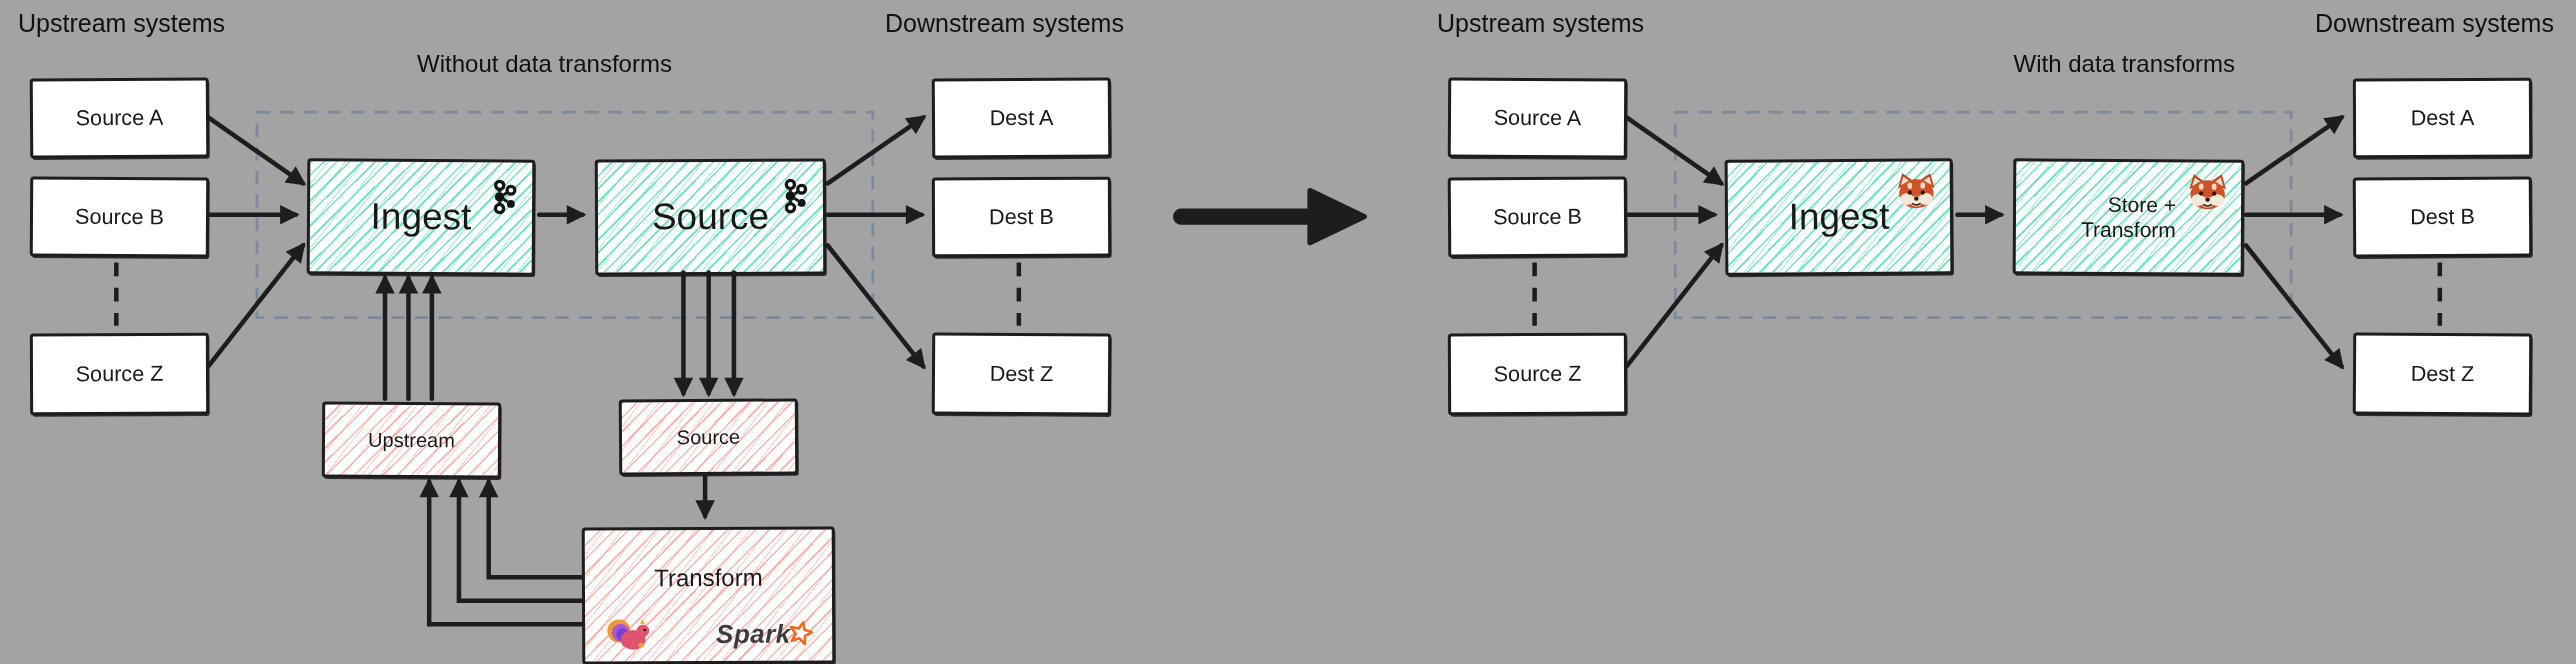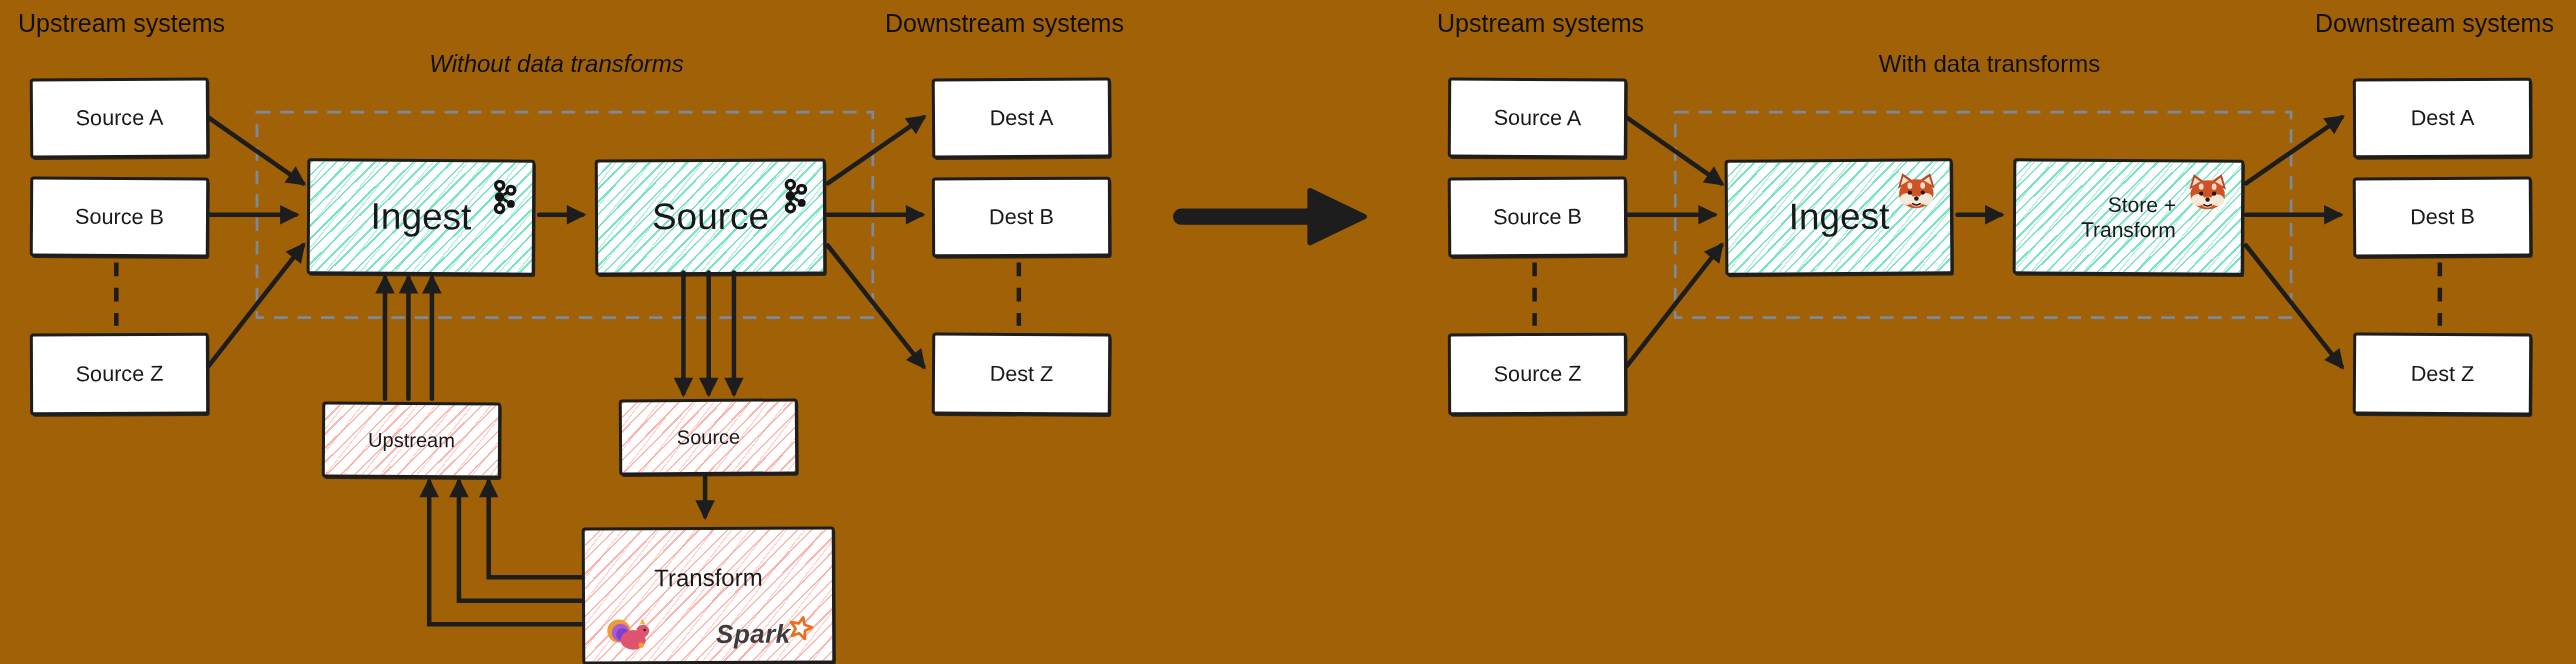--- a/index.html
+++ b/index.html
@@ -1,17 +1,17 @@
 <!DOCTYPE html>
 <html style="font-size:14.4px"><head>
 <meta charset="utf-8">
 <style>
   html,body{margin:0;padding:0;background:#ffffff;}
   .canvas{
-    position:relative;width:2576px;height:665px;background:#a16207;overflow:hidden;
+    position:relative;width:2576px;height:665px;background:#a3a3a3;overflow:hidden;
     font-family:"Liberation Sans", sans-serif;color:#161616;
   }
   .wires{position:absolute;left:0;top:0;width:2576px;height:665px;z-index:3;pointer-events:none;}
   .heading{position:absolute;font-size:25px;font-weight:500;color:#101010;white-space:nowrap;z-index:2;}
   .grouptitle{position:absolute;width:325px;text-align:center;font-size:24px;font-weight:500;color:#101010;z-index:2;}
   .box{
     position:absolute;display:flex;align-items:center;justify-content:center;
     border:3.2px solid #1d1d1d;border-radius:3.6px;background-color:#fff;
     font-size:21.6px;color:#181818;z-index:2;box-shadow:1.4px 2.3px 0 -0.9px rgba(25,25,25,.85);
   }
@@ -25,21 +25,21 @@
       repeating-linear-gradient(135deg, rgba(246,150,140,.65) 0px, rgba(246,150,140,.65) 1.6px, transparent 1.6px, transparent 10px),
       repeating-linear-gradient(128deg, rgba(246,150,140,.38) 0px, rgba(246,150,140,.38) 1.3px, transparent 1.3px, transparent 14.4px);
   }
   .pipelabel{font-size:37px;}
   .twoline{font-size:21px;line-height:1.2;text-align:right;white-space:pre-line;}
   .corner-icon{position:absolute;right:11.7px;top:13.5px;line-height:0;}
   .t1{transform:rotate(-0.4deg);} .t2{transform:rotate(0.35deg);} .t3{transform:rotate(-0.25deg);}
   .transform-box{align-items:flex-start;justify-content:center;}
   .transform-label{margin-top:34px;font-size:24px;}
   .flink{position:absolute;left:20px;bottom:9px;line-height:0;}
-  .spark{position:absolute;right:18px;bottom:14.4px;display:flex;align-items:center;line-height:1;}
+  .spark{position:absolute;right:18px;bottom:14.4px;display:flex;align-items:flex-end;line-height:1;}
   .spark-word{font-size:26px;font-weight:bold;font-style:italic;color:#3d3b3e;letter-spacing:0.5px;}
   .spark-star{margin-left:-3.6px;margin-top:-10.8px;line-height:0;}
 </style>
 </head>
 <body>
 
 <div class="canvas">
 
   <svg class="wires" viewBox="0 0 2857 737" xmlns="http://www.w3.org/2000/svg">
     <defs>
@@ -87,21 +87,21 @@
       <line x1="1804" y1="406" x2="1909" y2="272" marker-end="url(#ah)"></line>
       <line x1="2171" y1="238" x2="2219" y2="238" marker-end="url(#ah)"></line>
       <line x1="2491" y1="203" x2="2597" y2="130" marker-end="url(#ah)"></line>
       <line x1="2491" y1="238" x2="2595" y2="238" marker-end="url(#ah)"></line>
       <line x1="2491" y1="272" x2="2597" y2="406" marker-end="url(#ah)"></line>
     </g>
   </svg>
 
   <div class="heading" style="left:18px;top:9px;">Upstream systems</div>
   <div class="heading" style="left:885px;top:9px;">Downstream systems</div>
-  <div class="grouptitle" style="left:394px;top:50px;font-style:italic;">Without data transforms</div>
+  <div class="grouptitle" style="left:382px;top:50px;">Without data transforms</div>
 
   <div class="box t1" style="left:30px;top:78px;width:173px;height:74px;">
     <span>Source A</span>
   </div>
   <div class="box t2" style="left:30px;top:177px;width:173px;height:74px;">
     <span>Source B</span>
   </div>
   <div class="box t3" style="left:30px;top:333px;width:173px;height:76px;">
     <span>Source Z</span>
   </div>
@@ -180,21 +180,21 @@
       <span class="spark-star">
         <svg width="27" height="27" viewBox="0 0 24 24" style="transform:rotate(14deg);">
           <path d="M12 2.2 L14.6 8.3 L21.6 8.9 L16.3 13.5 L17.9 20.5 L12 16.8 L6.1 20.5 L7.7 13.5 L2.4 8.9 L9.4 8.3 Z" fill="#ffffff" stroke="#ef6c1f" stroke-width="2.4" stroke-linejoin="round"></path>
         </svg>
       </span>
     </span>
   </div>
 
   <div class="heading" style="left:1437px;top:9px;">Upstream systems</div>
   <div class="heading" style="left:2315px;top:9px;">Downstream systems</div>
-  <div class="grouptitle" style="left:1827px;top:50px;">With data transforms</div>
+  <div class="grouptitle" style="left:1910px;top:50px;text-align:right;">With data transforms</div>
 
   <div class="box t2" style="left:1448px;top:78px;width:173px;height:74px;">
     <span>Source A</span>
   </div>
   <div class="box t1" style="left:1448px;top:177px;width:173px;height:74px;">
     <span>Source B</span>
   </div>
   <div class="box t3" style="left:1448px;top:333px;width:173px;height:76px;">
     <span>Source Z</span>
   </div>

